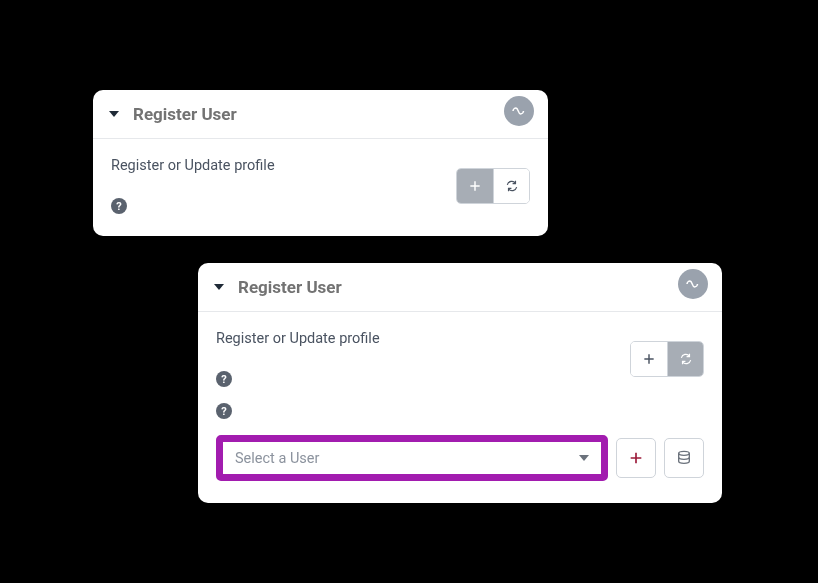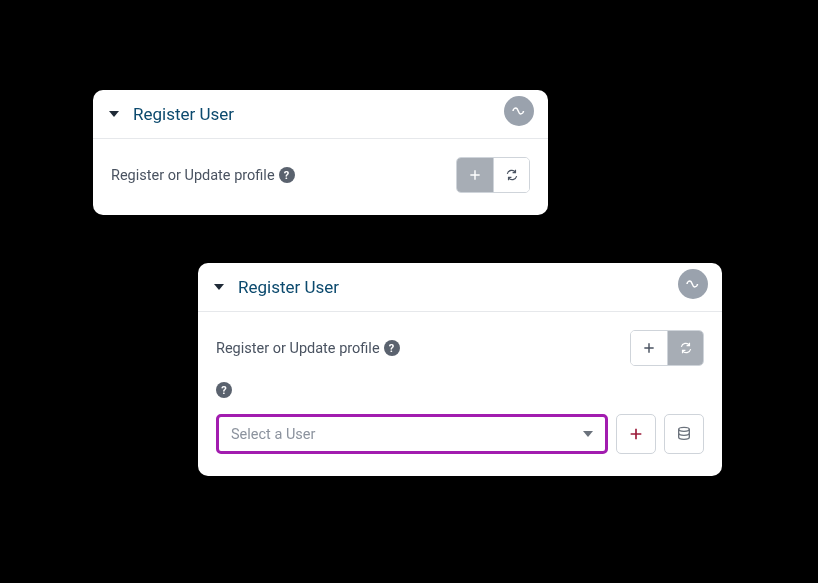--- a/index.html
+++ b/index.html
@@ -30,22 +30,22 @@
   }
   .caret {
     width: 0; height: 0;
     border-left: 5px solid transparent;
     border-right: 5px solid transparent;
     border-top: 6px solid #1f2a37;
     margin-right: 14px;
   }
   .card-title {
     font-size: 17px;
-    font-weight: 400;
-    color: #0c4a6e;
+    font-weight: 700;
+    color: #737373;
   }
   .logo-badge {
     position: absolute;
     right: 14px;
     top: 6px;
     width: 30px; height: 30px;
     border-radius: 50%;
     background: #9aa2ad;
     display: flex; align-items: center; justify-content: center;
     color: #fff;
@@ -57,21 +57,21 @@
   .card-body { padding: 18px 18px 22px 18px; }
 
   .row {
     display: flex;
     align-items: center;
     justify-content: space-between;
     margin-bottom: 16px;
   }
   .row:last-child { margin-bottom: 0; }
 
-  .label-wrap { display: flex; align-items: center; gap: 4px; }
+  .label-wrap { display: flex; gap: 24px; flex-direction: column; }
   .field-label { font-size: 14.5px; color: #4a5361; }
   .help {
     width: 16px; height: 16px; border-radius: 50%;
     background: #5a626e; color: #fff;
     display: inline-flex; align-items: center; justify-content: center;
     font-size: 11px; font-weight: 700;
   }
 
   .toggle-group {
     display: flex;
@@ -88,22 +88,22 @@
     background: #fff;
     color: #4a5361;
     cursor: pointer;
   }
   .tg-btn + .tg-btn { border-left: 1px solid #cfd4da; }
   .tg-btn.active { background: #a7adb5; color: #fff; }
 
   .select-row { display: flex; gap: 8px; align-items: center; }
   .select {
     flex: 1;
-    height: 40px;
-    border: 3px solid #a21caf;
+    height: 46px;
+    border: 7px solid #a21caf;
     border-radius: 5px;
     display: flex; align-items: center; justify-content: space-between;
     padding: 0 12px;
     color: #8c939e;
     font-size: 14.5px;
     cursor: pointer;
   }
   .select .caret-down {
     width: 0; height: 0;
     border-left: 5px solid transparent;

